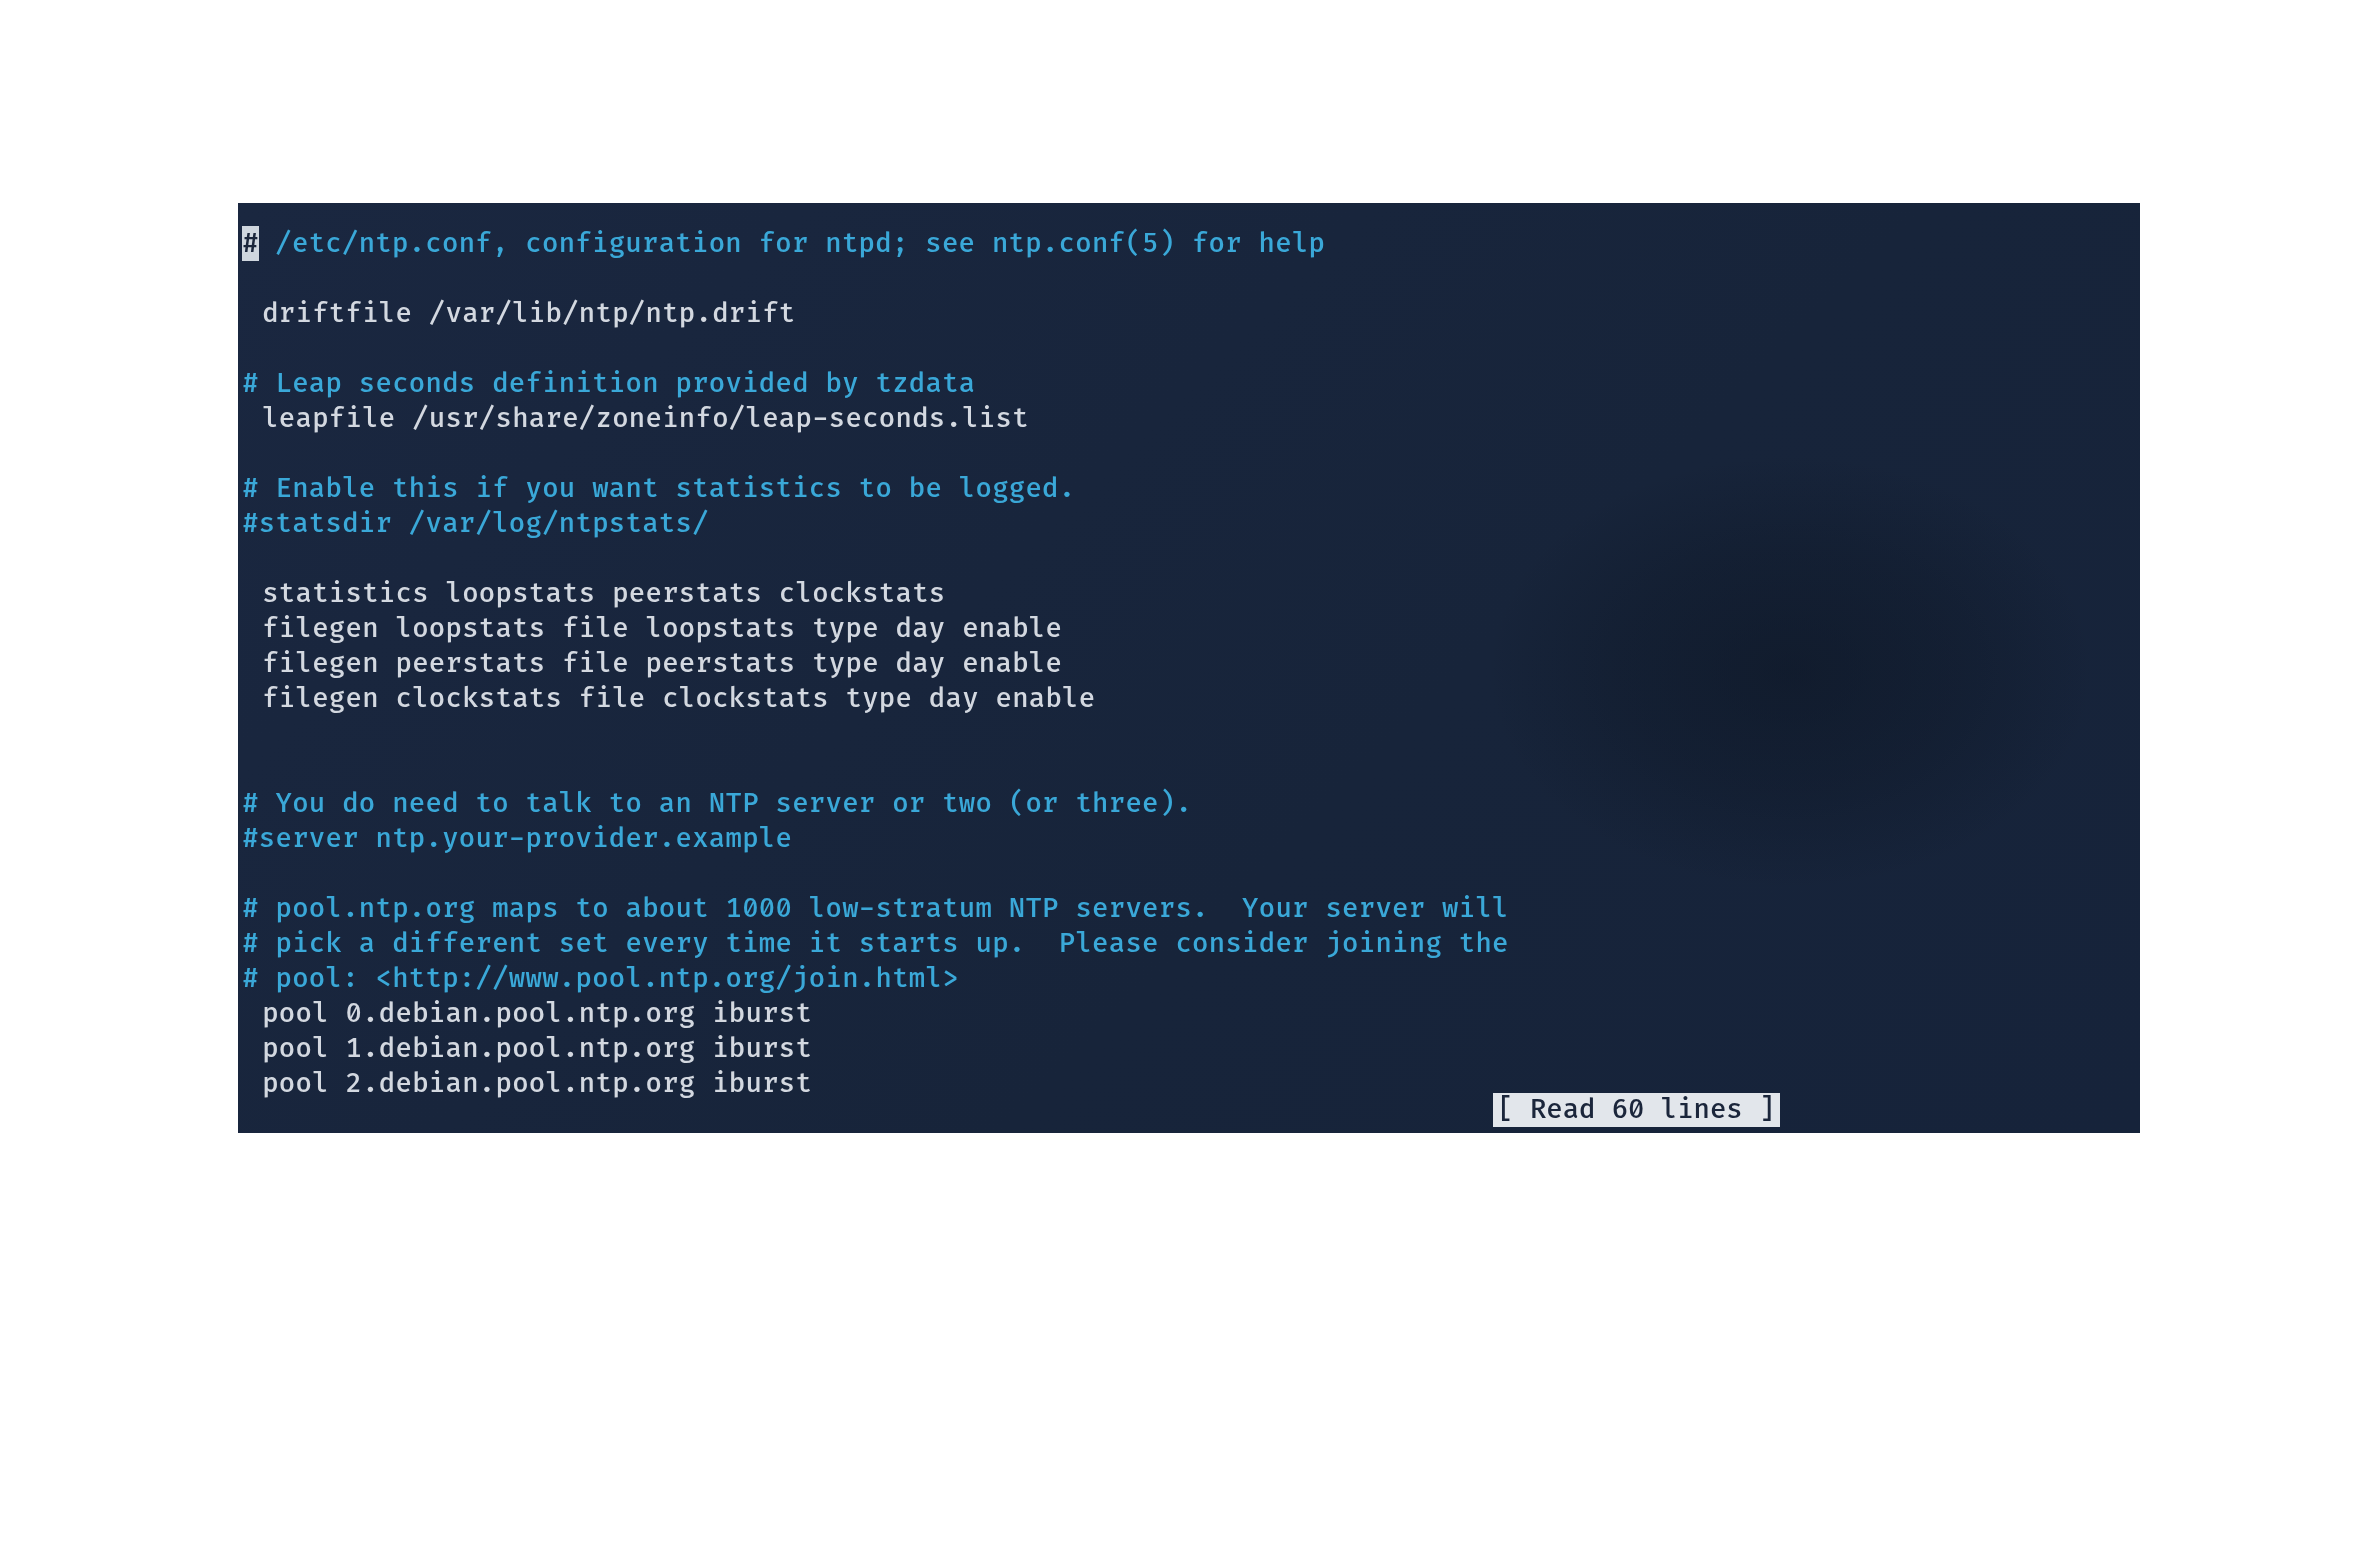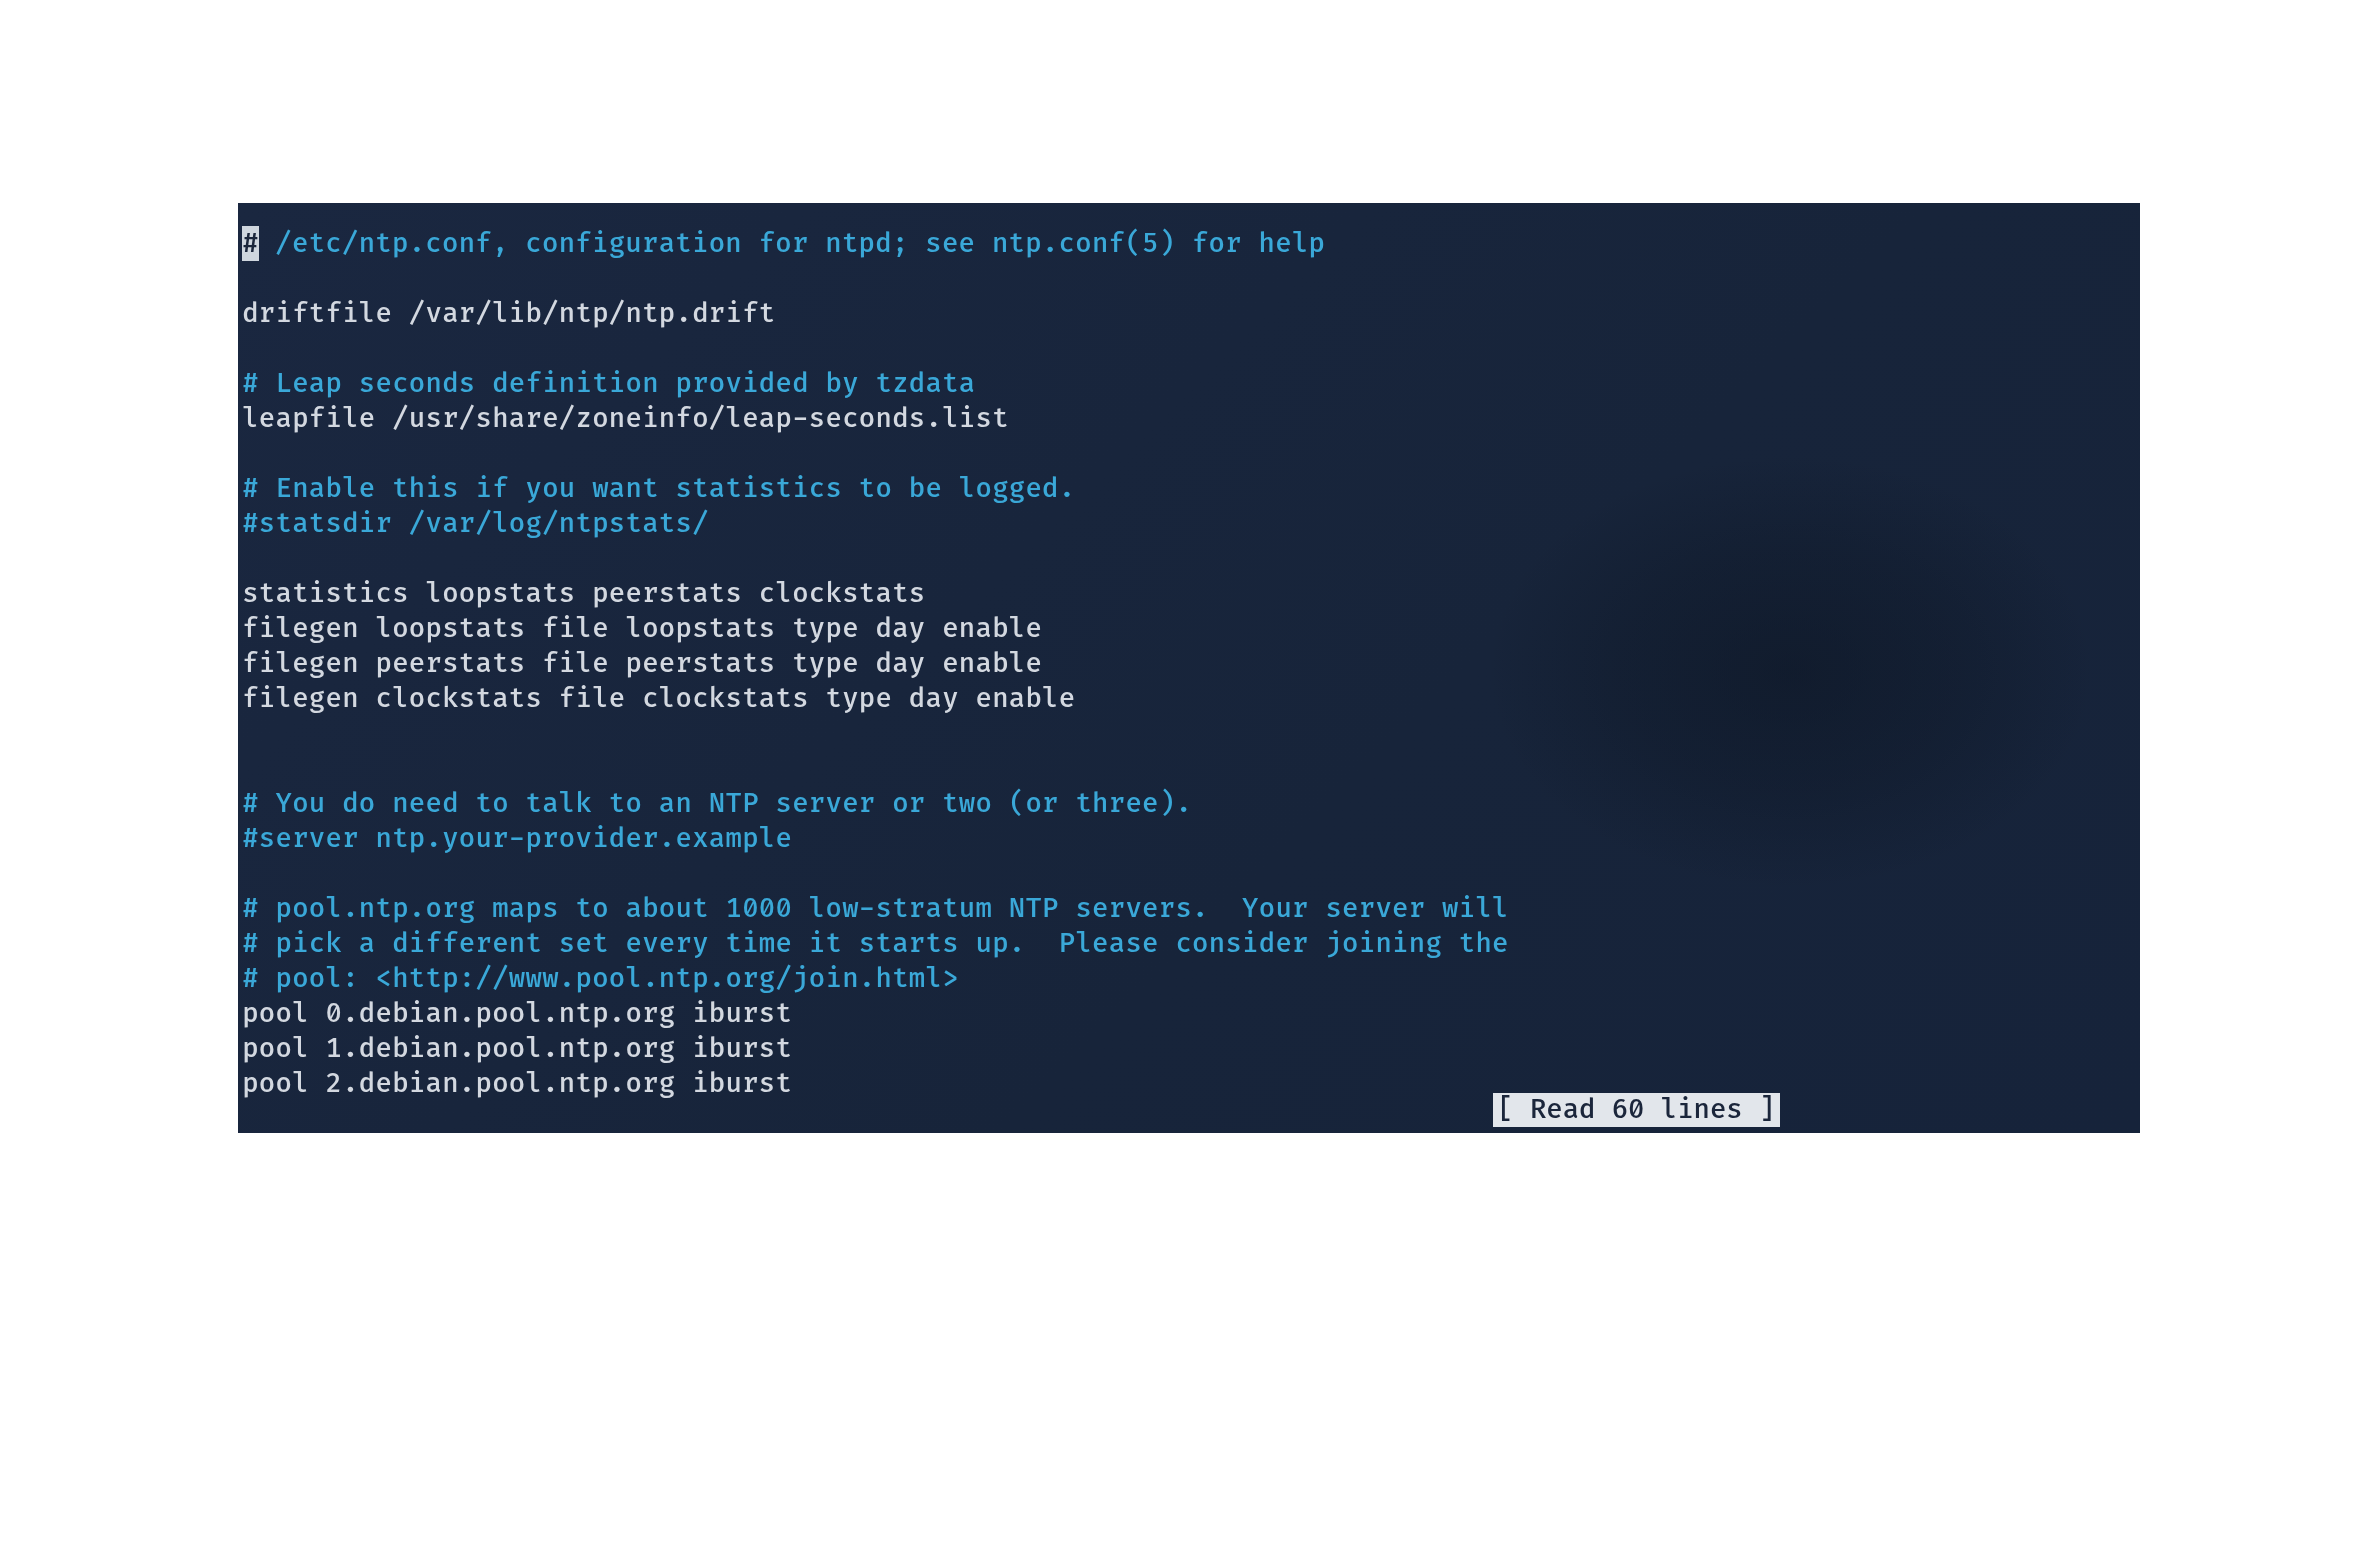--- a/index.html
+++ b/index.html
@@ -54,21 +54,21 @@
     font-family: "Fira Code", "DejaVu Sans Mono", "Consolas", monospace;
     font-size: 26.6px;
     line-height: 35px;
     letter-spacing: 0.3px;
     white-space: pre;
     color: #d8dee9;
     font-weight: 500;
   }
   .ln { display:block; height:35px; padding-left: 4.2px; }
   .comment { color: #3aa8d8; }
-  .plain   { color: #d3d8e0; }
+  .plain   { color: #d3d8e0; margin-left: 20px; }
   .cursor-cell {
     background: #cfd6de;
     color: #1b263b;
     display: inline-block;
     width: 0.62em;
     text-align: center;
   }
   .status {
     position: absolute;
     left: 1255px;

